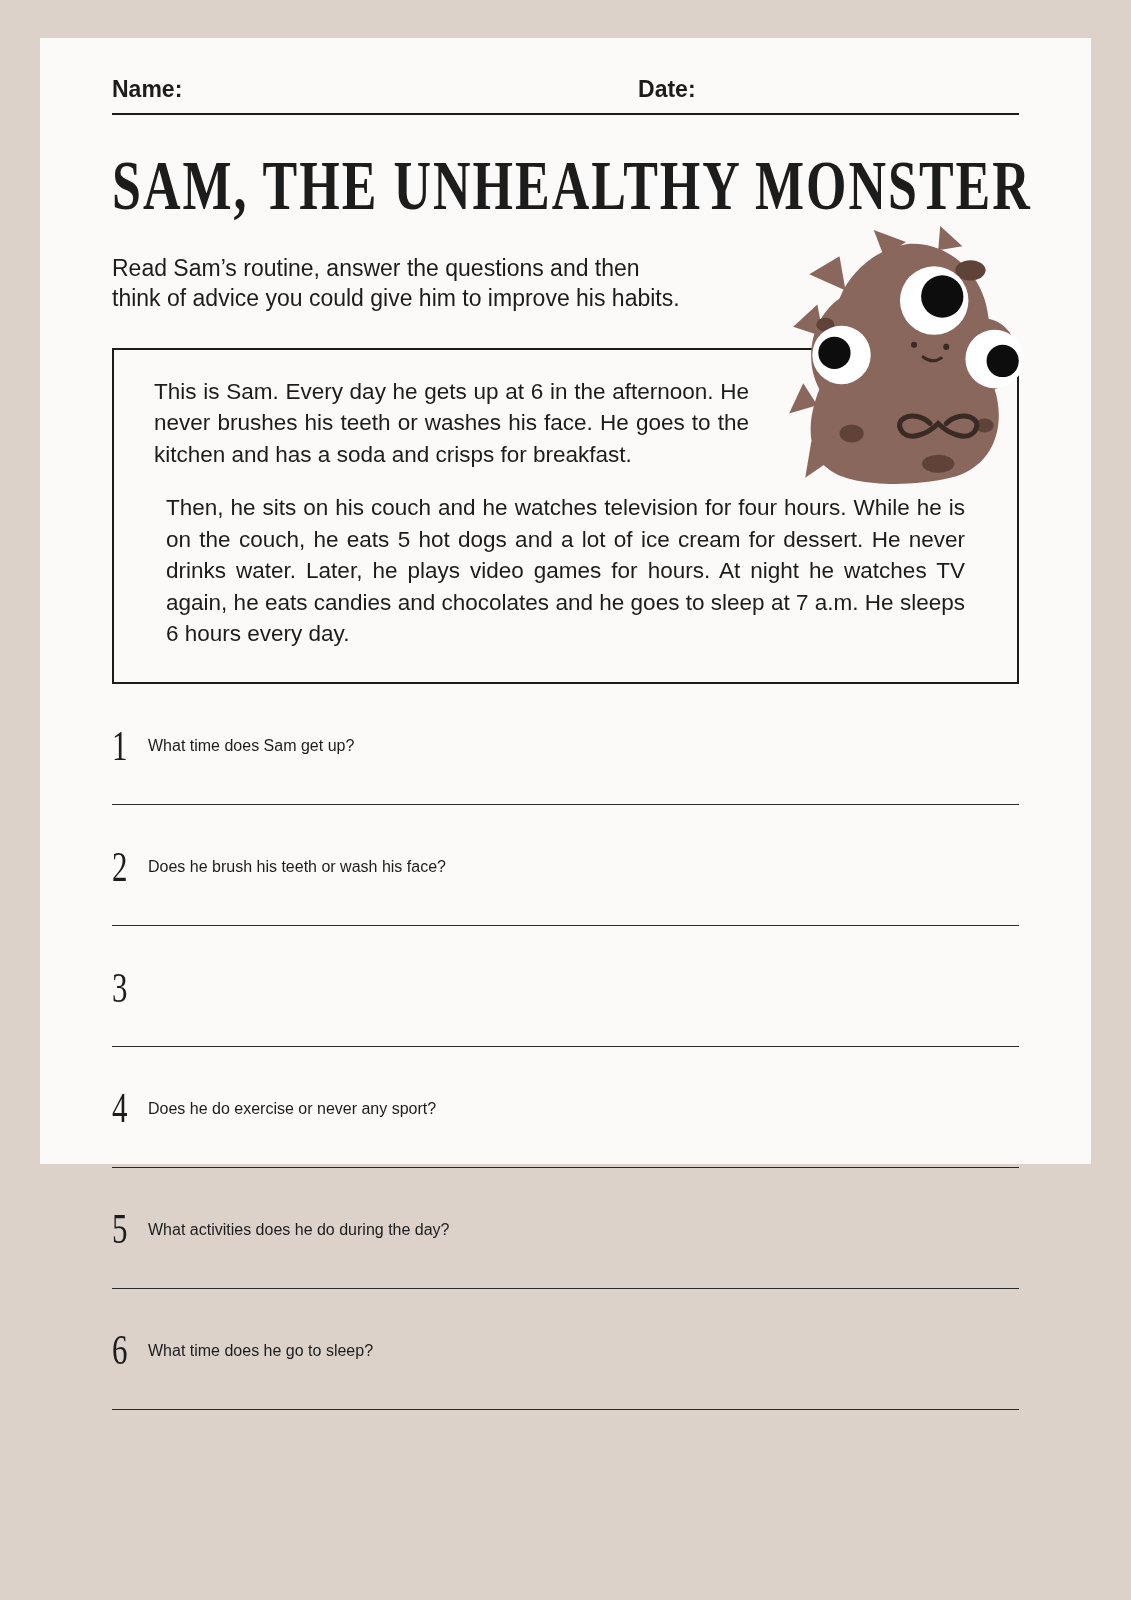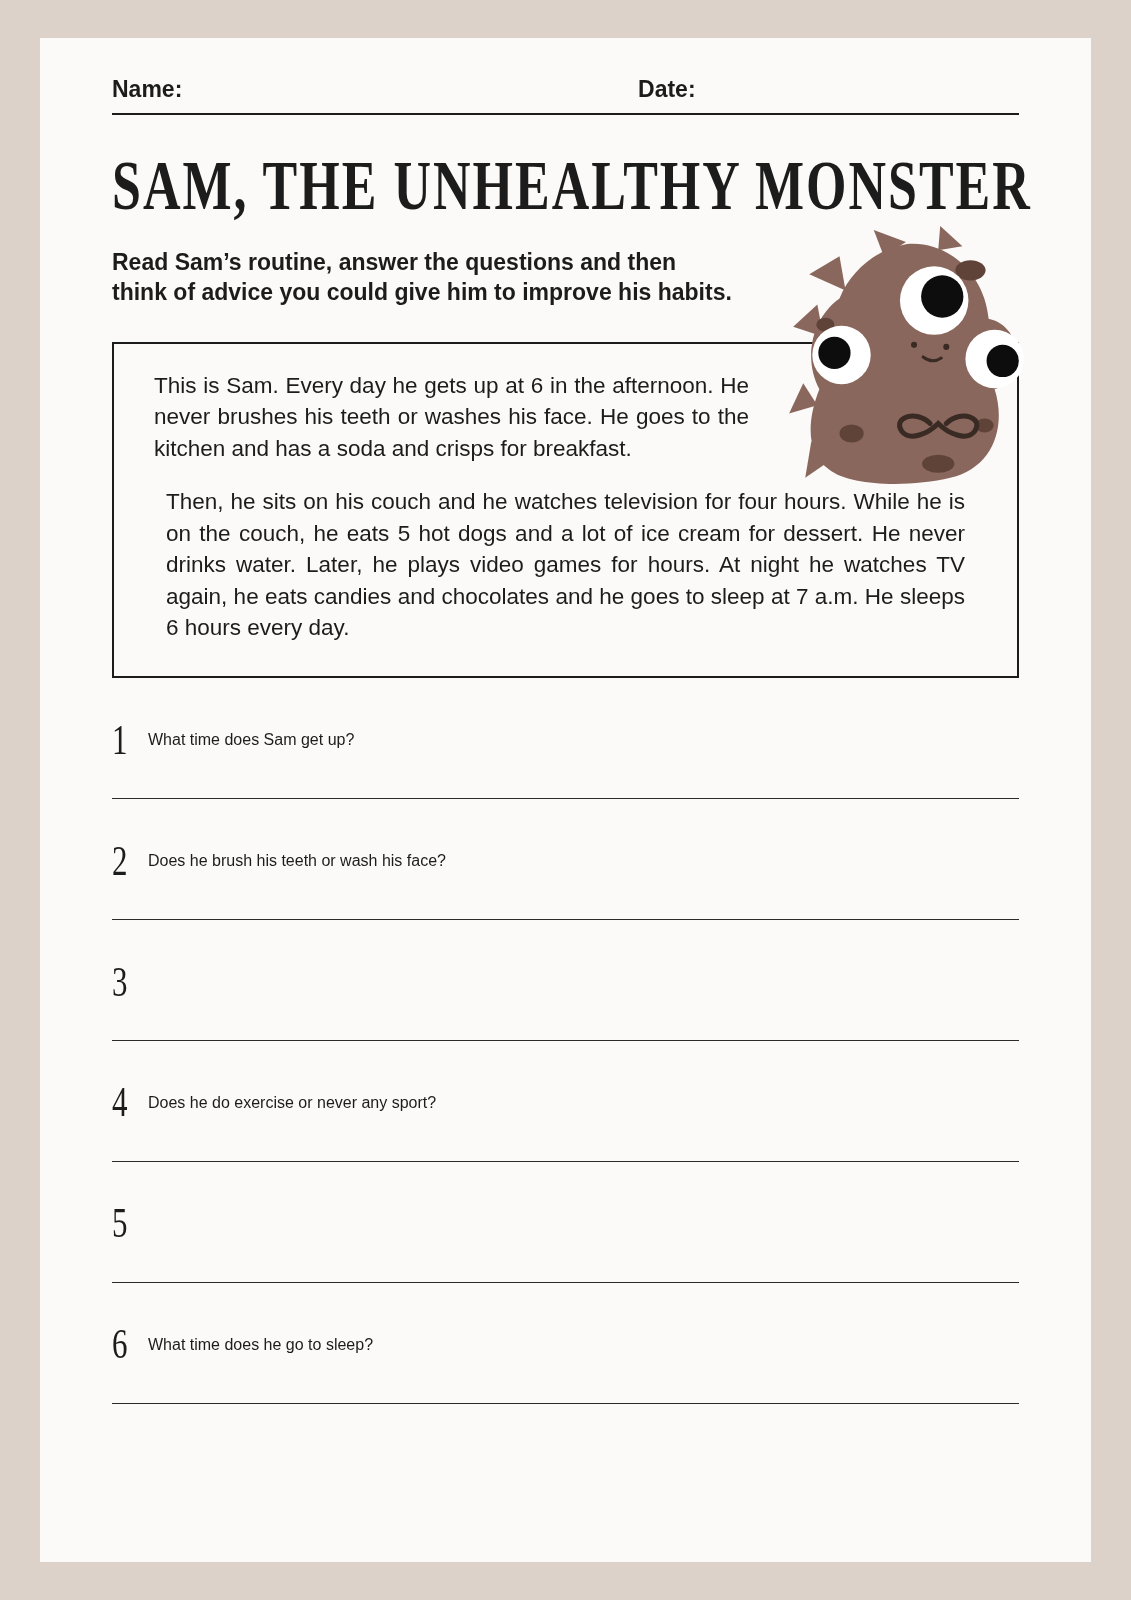--- a/index.html
+++ b/index.html
@@ -10,21 +10,21 @@
     background: #ddd2ca;
     font-family: "Liberation Sans", sans-serif;
     color: #1c1c1c;
     position: relative;
   }
   .sheet {
     position: absolute;
     left: 40px;
     top: 38px;
     width: 1051px;
-    height: 1524px;
+    height: 1126px;
     background: #fbfaf8;
     padding: 38px 72px 0;
   }
   
   .header-row {
     display: flex;
     border-bottom: 2px solid #1c1c1c;
     padding-bottom: 10px;
     font-weight: bold;
     font-size: 23px;
@@ -41,23 +41,23 @@
     font-family: "Liberation Serif", "DejaVu Serif", serif;
     font-weight: 700;
     font-size: 52px;
     letter-spacing: 2px;
     transform: scaleY(1.35);
     transform-origin: center left;
     white-space: nowrap;
     margin: 0;
   }
   .instructions {
-    margin: 14px 0 0;
+    margin: 20px 0 0;
     font-size: 23px;
-    font-weight: bold;
+    font-weight: normal;
     line-height: 1.32;
   }
   
   .passage-box {
     margin-top: 34px;
     border: 2.5px solid #1c1c1c;
     padding: 26px 40px 20px;
     background: #fbfaf8;
     position: relative;
     z-index: 1;
@@ -182,20 +182,21 @@
       <div class="q-row">
         <span class="qnum">4</span>
         <span class="qtext">Does he do exercise or never any sport?</span>
       </div>
       <div class="answer-line"></div>
     </div>
 
     <div class="question">
       <div class="q-row">
         <span class="qnum">5</span>
+        <span class="qtext">What activities does he do during the day?</span>
       </div>
       <div class="answer-line"></div>
     </div>
 
     <div class="question">
       <div class="q-row">
         <span class="qnum">6</span>
         <span class="qtext">What time does he go to sleep?</span>
       </div>
       <div class="answer-line"></div>

